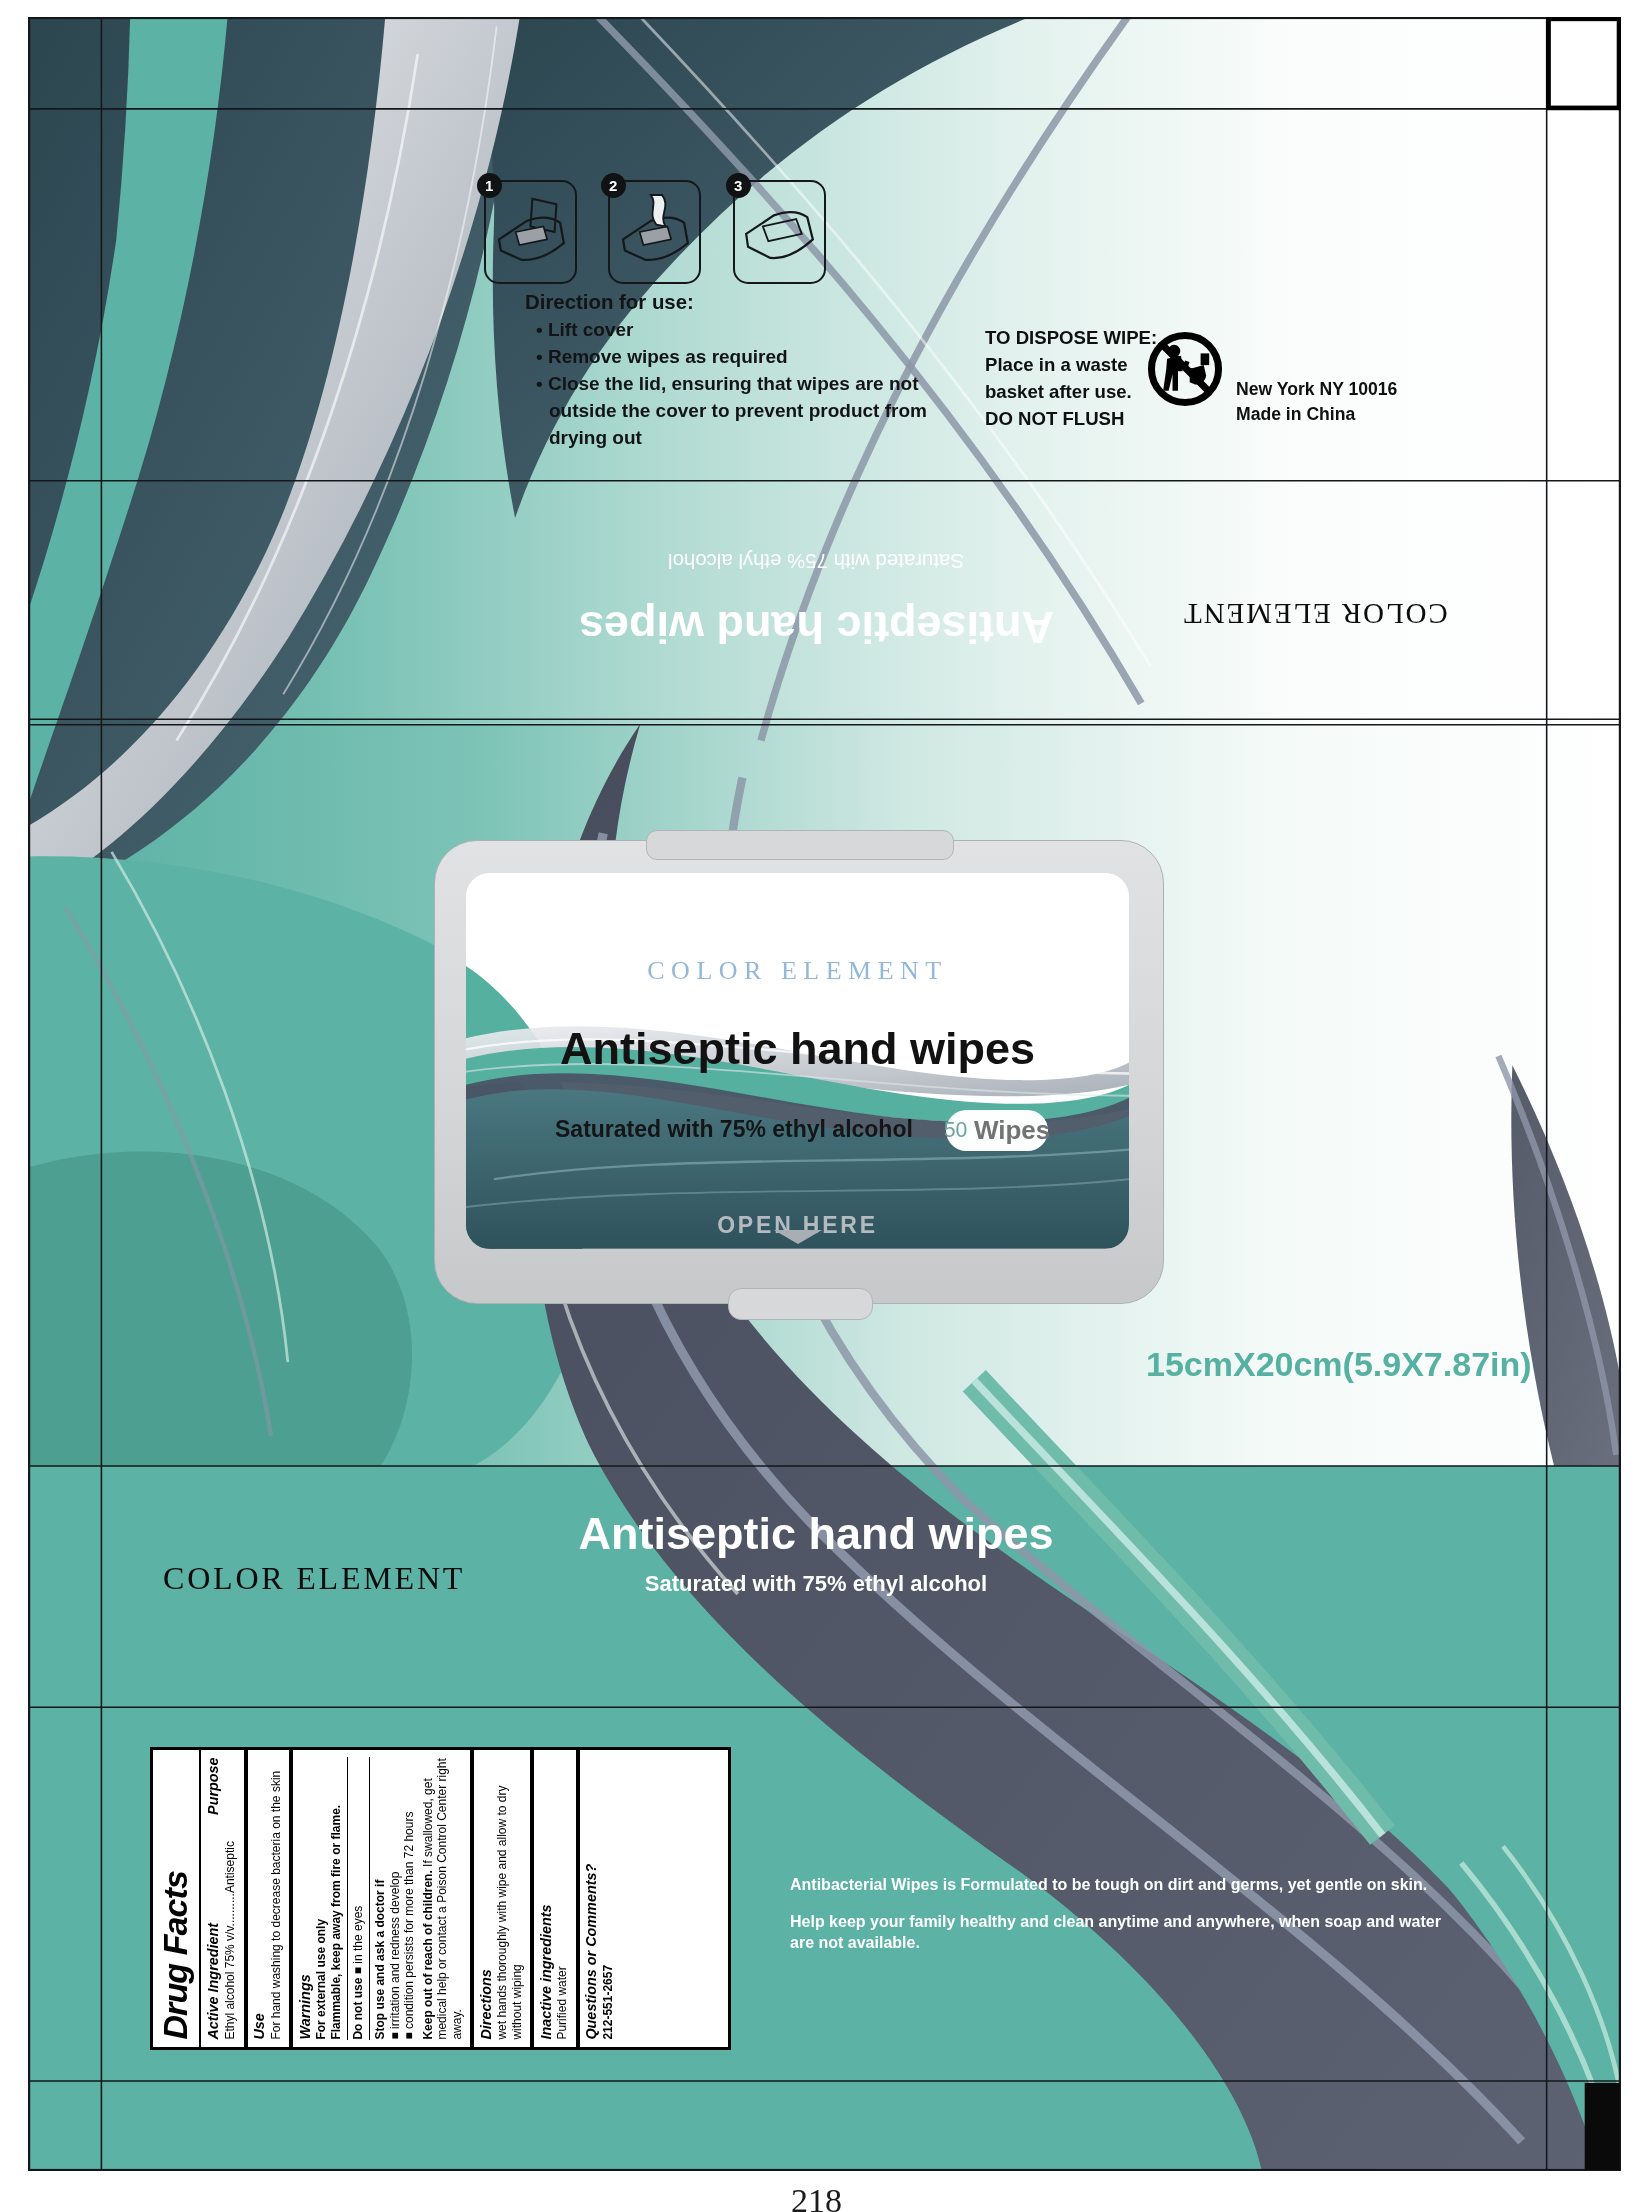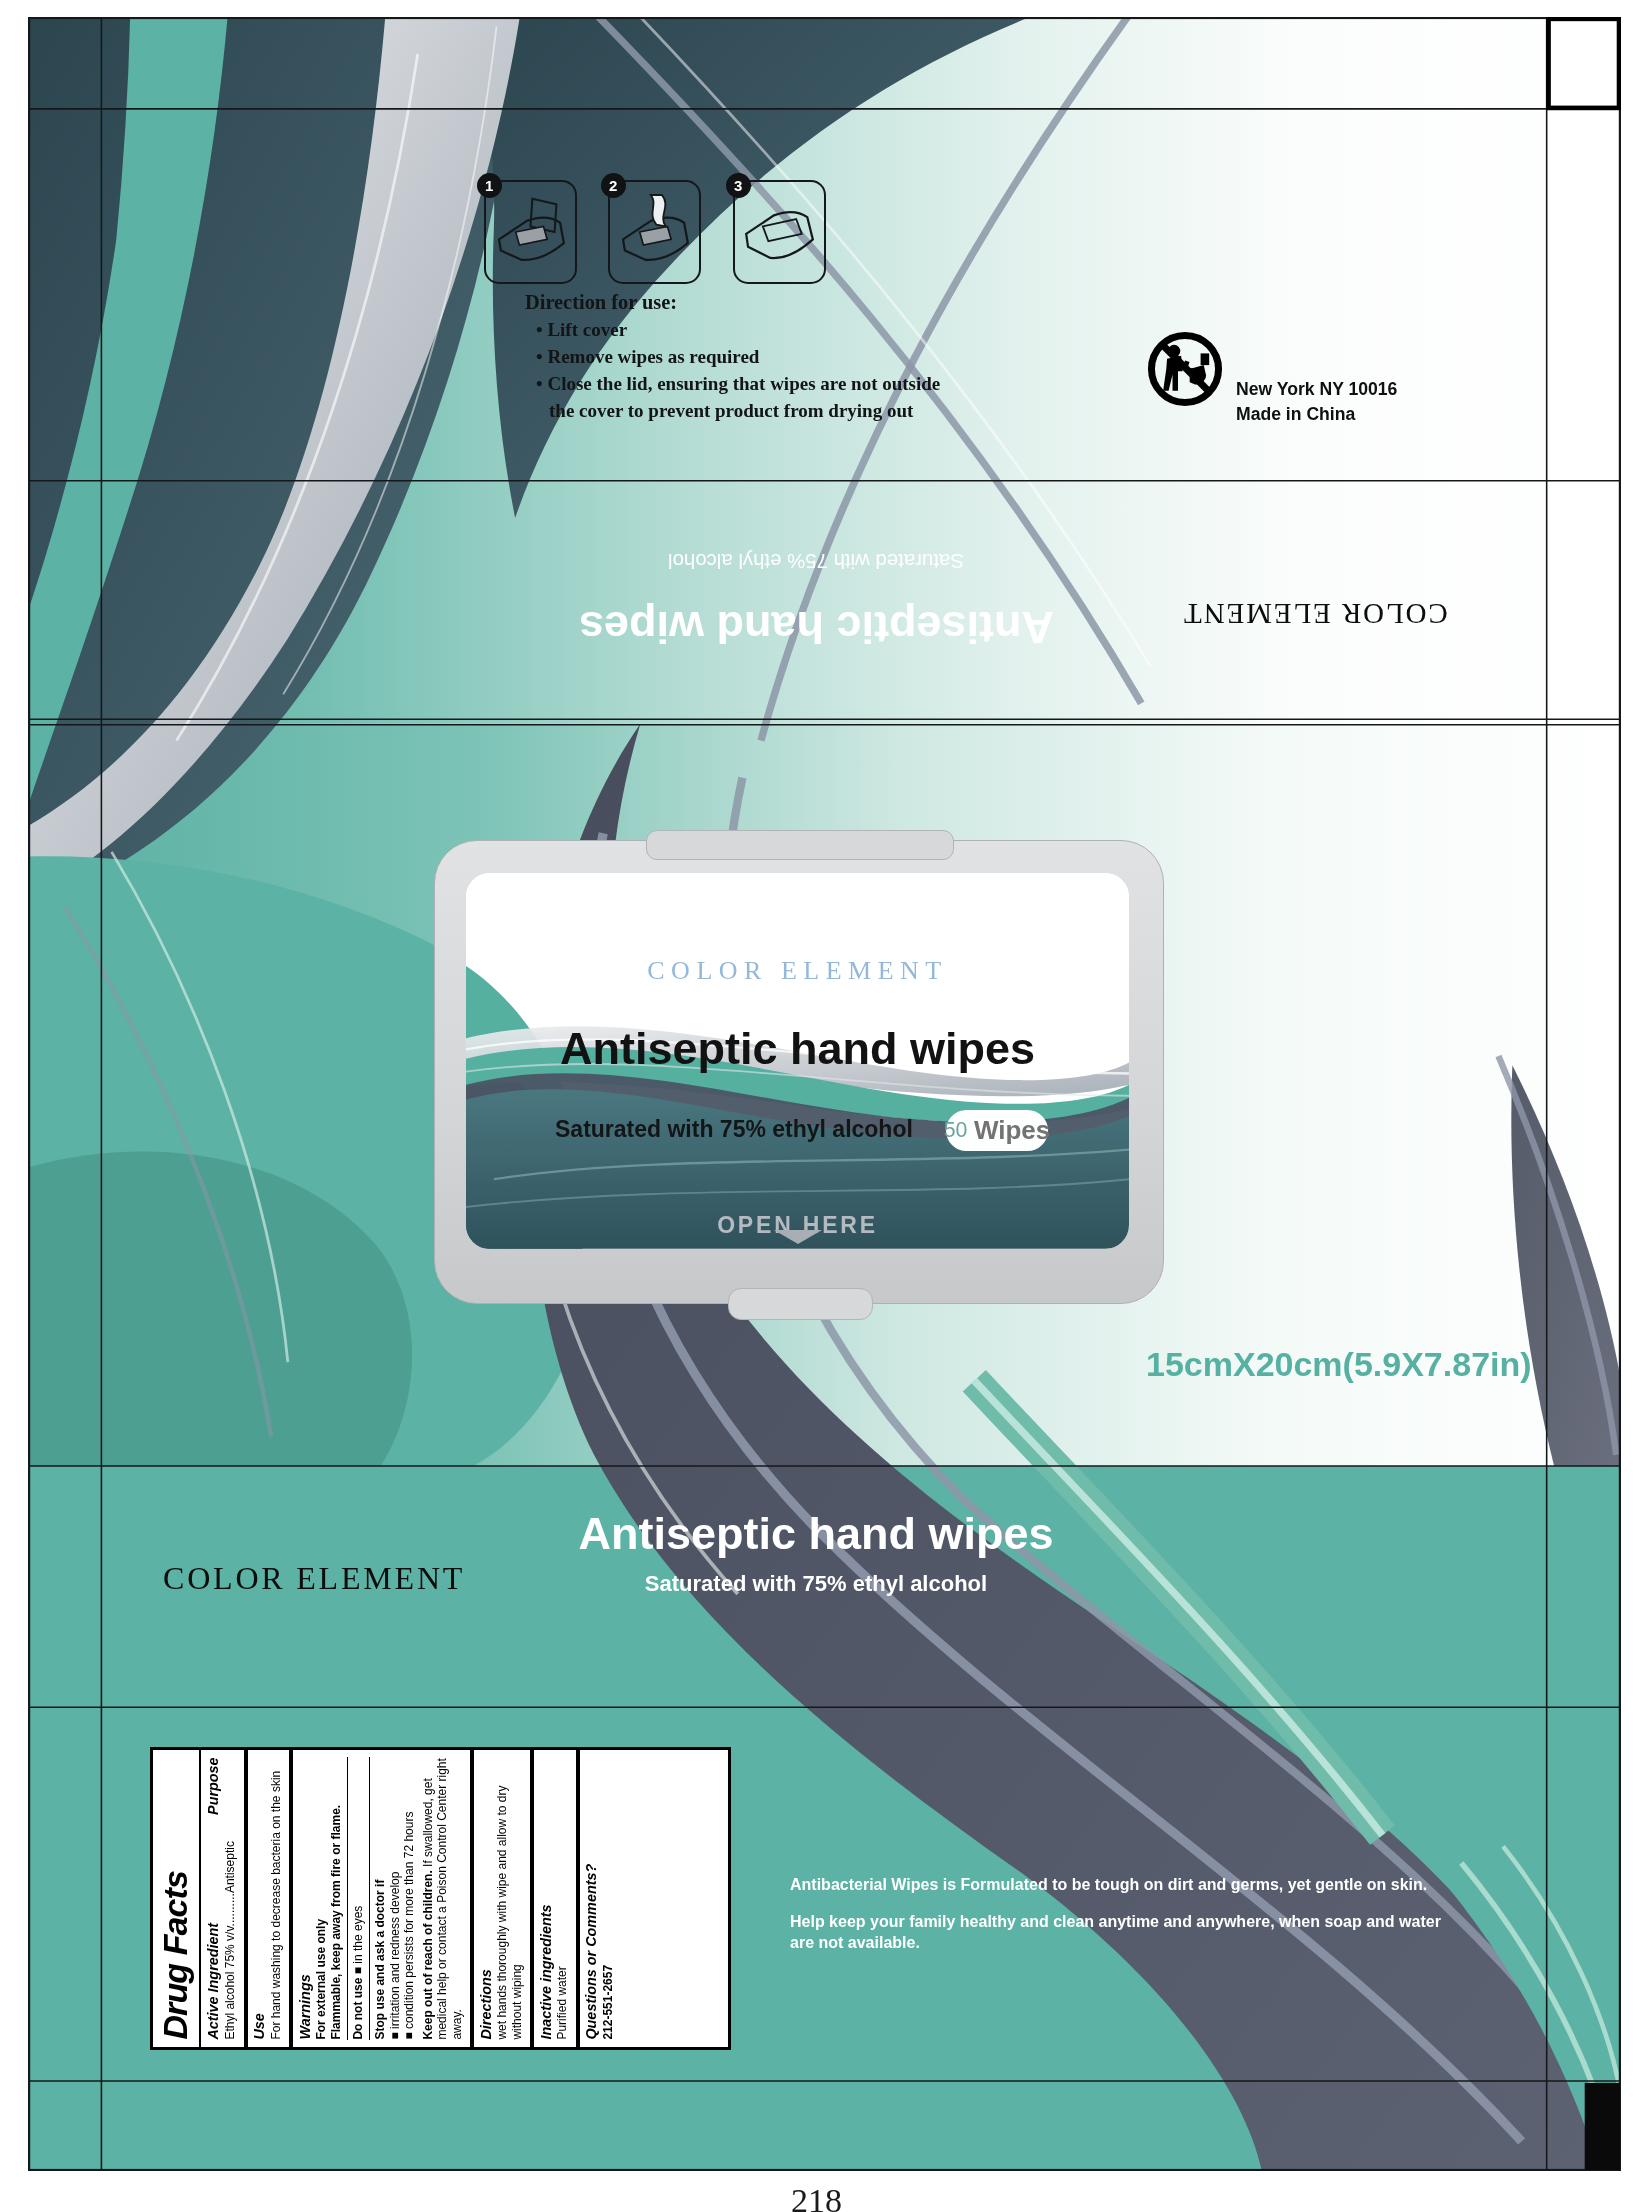--- a/index.html
+++ b/index.html
@@ -5,21 +5,21 @@
   html,body{margin:0;padding:0;background:#ffffff;}
   #canvas{position:relative;width:1648px;height:2212px;background:#ffffff;overflow:hidden;
           font-family:"Liberation Sans","DejaVu Sans",sans-serif;}
   .abs{position:absolute;}
   
   .step{position:absolute;width:89px;height:100px;border:2.3px solid #15181a;border-radius:15px;}
   .step .badge{position:absolute;left:-9.3px;top:-9.3px;width:25px;height:25px;border-radius:50%;
                background:#101214;color:#fff;font-weight:700;font-size:15px;display:flex;
                align-items:center;justify-content:center;}
   
-  .dir{position:absolute;left:525px;top:288px;width:445px;color:#121416;font-family:Liberation Serif, serif;}
+  .dir{position:absolute;left:525px;top:288px;width:445px;color:#121416;}
   .dir-title{font-size:20.4px;font-weight:700;line-height:28px;}
   .dir-b{font-size:19px;font-weight:600;line-height:27px;padding-left:24px;text-indent:-13px;}
   .dir-b::before{content:"• ";}
   
   .dispose{position:absolute;left:985px;top:324px;color:#0e1011;font-size:18.6px;font-weight:700;line-height:27px;}
   .origin{position:absolute;left:1236px;top:344px;color:#0e1011;font-size:17.6px;font-weight:700;line-height:25px;margin-top:33px;}
   
   .flip{transform:rotate(180deg);text-align:center;}
   .flip-sub{left:649px;top:549px;width:334px;color:#fff;font-size:20.4px;font-weight:500;}
   .flip-title{left:557px;top:601px;width:519px;color:#fff;font-size:45px;font-weight:700;}
@@ -196,20 +196,26 @@
     </svg>
   </div>
 
   <div class="dir">
     <div class="dir-title">Direction for use:</div>
     <div class="dir-b">Lift cover</div>
     <div class="dir-b">Remove wipes as required</div>
     <div class="dir-b" style="width:416px;">Close the lid, ensuring that wipes are not outside the cover to prevent product from drying out</div>
   </div>
 
+  <div class="dispose">
+    <div>TO DISPOSE WIPE:</div>
+    <div style="font-weight:600;">Place in a waste</div>
+    <div style="font-weight:600;">basket after use.</div>
+    <div>DO NOT FLUSH</div>
+  </div>
 
   <svg class="abs" style="left:1146px;top:330px;" width="78" height="78" viewBox="0 0 100 100">
     <circle cx="50" cy="50" r="43" fill="none" stroke="#000" stroke-width="9"></circle>
     <circle cx="36" cy="27" r="8" fill="#000"></circle>
     <path d="M27 37 L45 33 L47 53 L41 53 L41 78 L34 78 L34 57 L29 78 L22 78 L26 50 Z" fill="#000"></path>
     <path d="M56 50 L74 45 L77 58 C77 65 70 70 63 70 L56 67 Z" fill="#000"></path>
     <rect x="70" y="30" width="11" height="15" fill="#000"></rect>
     <rect x="49" y="40" width="6" height="6" fill="#000" transform="rotate(18 52 43)"></rect>
     <rect x="55" y="49" width="5" height="5" fill="#000"></rect>
     <line x1="19" y1="17" x2="83" y2="81" stroke="#000" stroke-width="9"></line>

